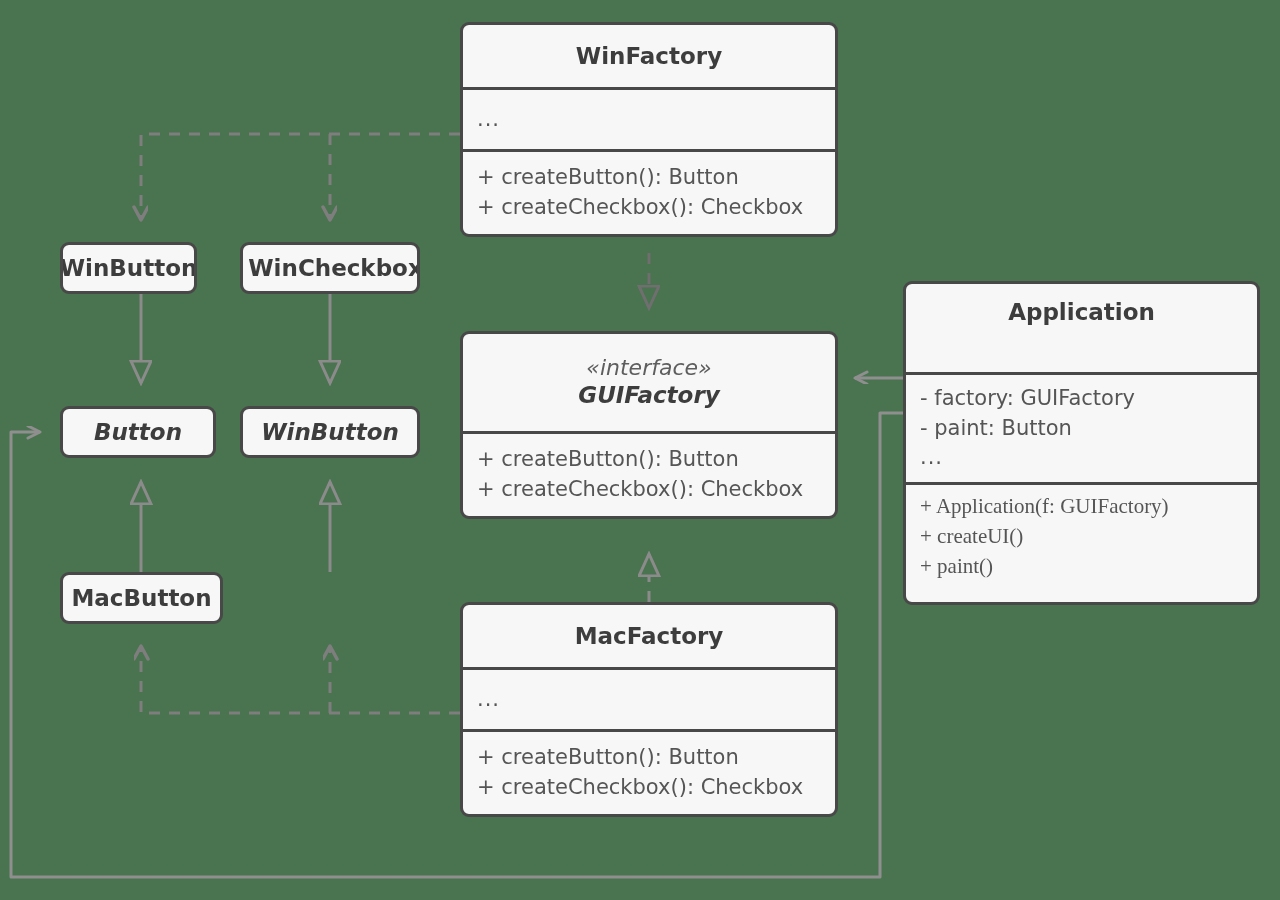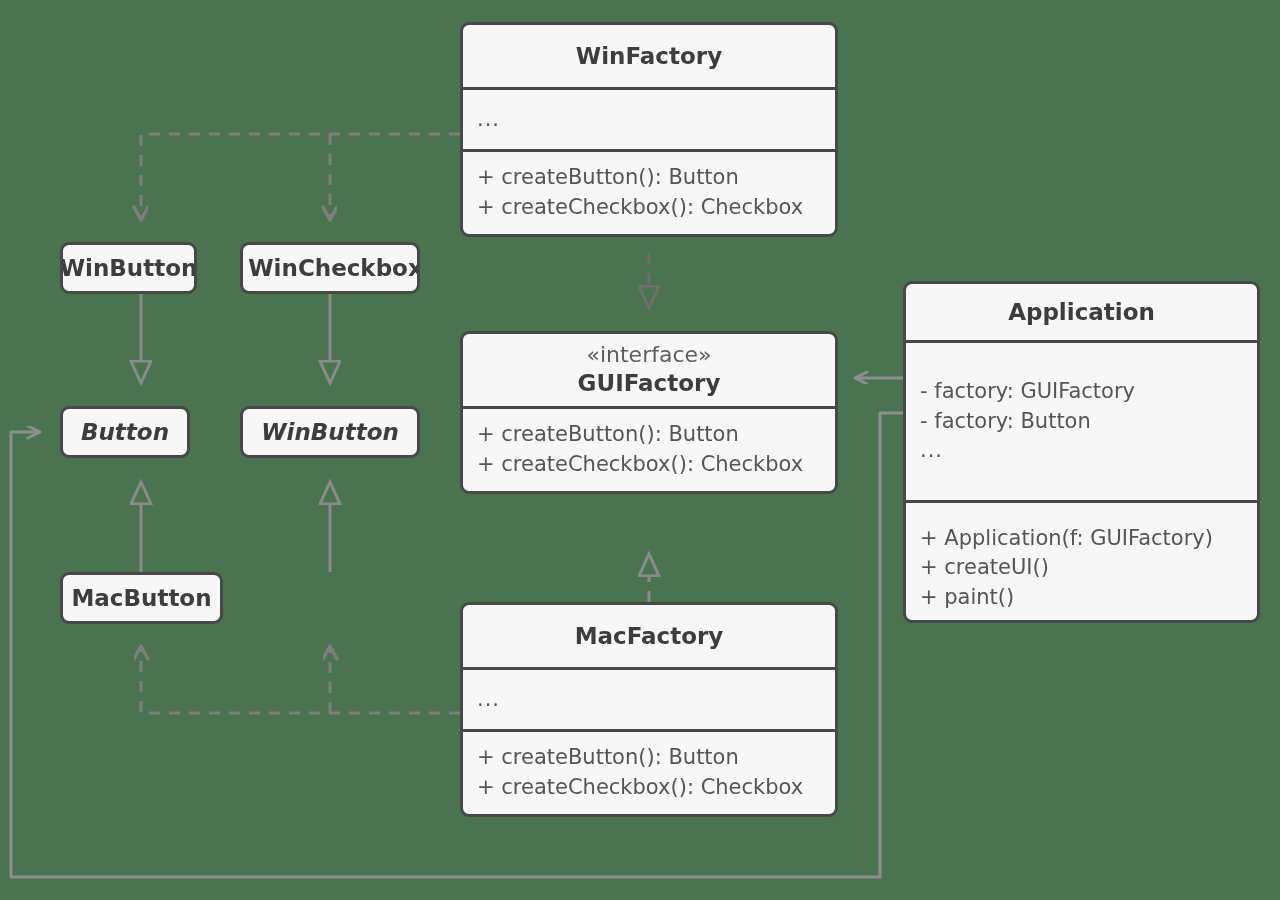--- a/index.html
+++ b/index.html
@@ -83,36 +83,36 @@
     padding: 4px 16px;
   }
 
   
   #node-winfactory   { left: 460px; top: 22px;  width: 378px; }
   #node-winfactory .c1 { height: 62px; }
   #node-winfactory .c2 { height: 62px; display:flex; align-items:center; }
   #node-winfactory .c3 { height: 85px; display:flex; flex-direction:column; justify-content:center; }
 
   #node-guifactory   { left: 460px; top: 331px; width: 378px; }
-  #node-guifactory .c1 { height: 72px; }
+  #node-guifactory .c1 { height: 97px; font-style: italic; }
   #node-guifactory .c2 { height: 85px; display:flex; flex-direction:column; justify-content:center; }
 
   #node-macfactory   { left: 460px; top: 602px; width: 378px; }
   #node-macfactory .c1 { height: 62px; }
   #node-macfactory .c2 { height: 62px; display:flex; align-items:center; }
   #node-macfactory .c3 { height: 85px; display:flex; flex-direction:column; justify-content:center; }
 
   #node-application  { left: 903px; top: 281px; width: 357px; }
   #node-application .c1 { height: 56px; }
-  #node-application .c2 { height: 160px; display:flex; flex-direction:column; justify-content:center; }
-  #node-application .c3 { height: 120px; display:flex; flex-direction:column; justify-content:flex-end; }
+  #node-application .c2 { height: 110px; display:flex; flex-direction:column; justify-content:center;margin-top:32px; }
+  #node-application .c3 { height: 120px; display:flex; flex-direction:column; justify-content:flex-start;font-family:Liberation Serif, serif; }
 
   #node-winbutton    { left: 60px;  top: 242px; width: 137px; height: 52px; }
   #node-wincheckbox  { left: 240px; top: 242px; width: 180px; height: 52px; padding-left: 11px; }
-  #node-button       { left: 60px;  top: 406px; width: 130px; height: 52px; }
+  #node-button       { left: 60px;  top: 406px; width: 156px; height: 52px; }
   #node-checkbox     { left: 240px; top: 406px; width: 180px; height: 52px; }
   #node-macbutton    { left: 60px;  top: 572px; width: 163px; height: 52px; }
   #node-maccheckbox  { left: 240px; top: 572px; width: 180px; height: 52px; }
 </style>
 </head>
 <body>
 
 <div id="canvas">
 
   <svg id="edges" viewBox="0 0 1280 900" width="1280" height="900">
@@ -192,21 +192,21 @@
       <div class="member">+ createCheckbox(): Checkbox</div>
     </div>
   </div>
 
   <div class="node" id="node-application">
     <div class="compartment c1 title-compartment">
       <div class="cls-title">Application</div>
     </div>
     <div class="compartment c2">
       <div class="member">- factory: GUIFactory</div>
-      <div class="member">- factory: Button</div>
+      <div class="member">- paint: Button</div>
       <div class="member ellipsis">...</div>
     </div>
     <div class="compartment c3">
       <div class="member">+ Application(f: GUIFactory)</div>
       <div class="member">+ createUI()</div>
       <div class="member">+ paint()</div>
     </div>
   </div>
 
   <div class="node simple" id="node-winbutton">

